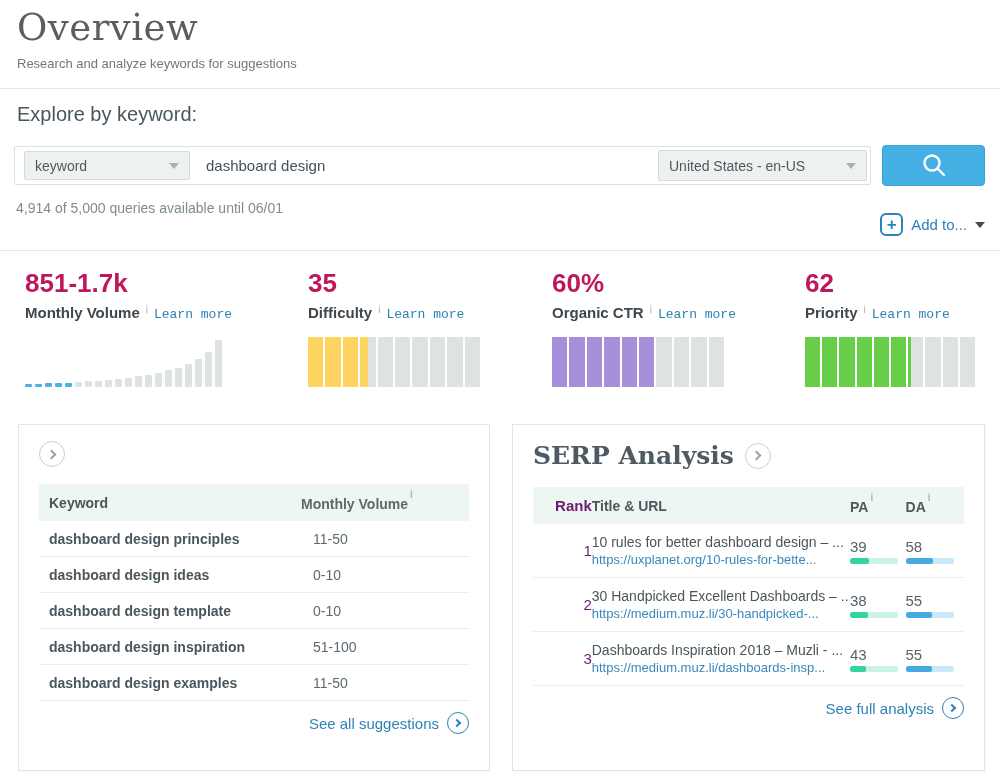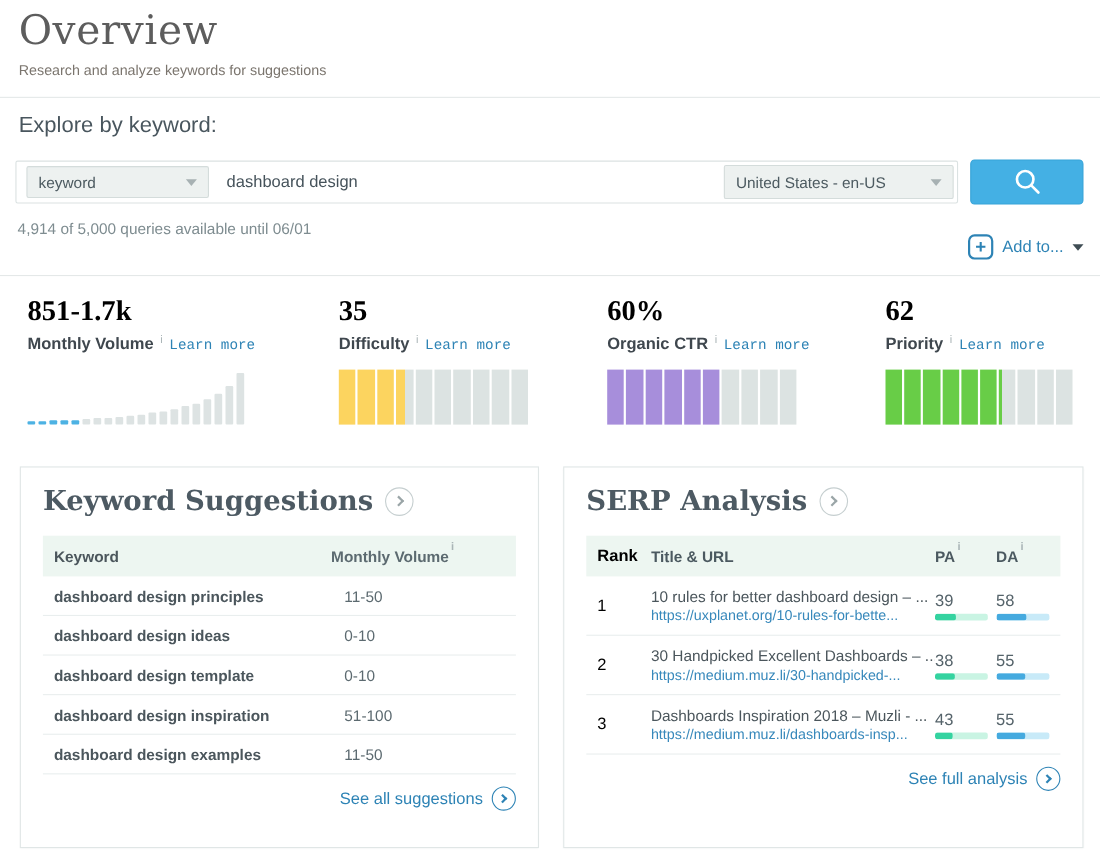--- a/index.html
+++ b/index.html
@@ -40,22 +40,22 @@
   .add-to-label { font-size:15px; color:#2d83b5; }
   .caret-down-dark { width:0; height:0; border-left:5px solid transparent; border-right:5px solid transparent;
                      border-top:6px solid #3f4d54; }
 
   
   .metric { position:absolute; top:268px; }
   .metric-0 { left:25px;  width:200px; }
   .metric-1 { left:308px; width:172px; }
   .metric-2 { left:552px; width:172px; }
   .metric-3 { left:805px; width:170px; }
-  .metric-value { font-family:Liberation Serif, serif; font-weight:bold; font-size:26px;
-                  color:#000000; line-height:30px; }
+  .metric-value { font-family:Liberation Sans, sans-serif; font-weight:bold; font-size:26px;
+                  color:#be185d; line-height:30px; }
   .metric-label-row { margin-top:6px; display:flex; align-items:baseline; gap:4px;
                       white-space:nowrap; }
   .metric-label { font-size:15px; font-weight:bold; color:#3f474e; }
   .info-i { font-size:10px; color:#a9b4b6; vertical-align:super; position:relative; top:-5px;
             margin:0 2px; cursor:pointer; }
   .learn-more { font-size:13px; color:#2d83b5; text-decoration:none; cursor:pointer;font-family:Liberation Mono, monospace; }
   .metric-chart { margin-top:13px; height:52px; display:flex; align-items:flex-end; }
   .metric-chart.hist { gap:3px; }
   .metric-chart.segs { gap:2px; }
   .hist-bar { width:7px; border-radius:1px; }
@@ -74,21 +74,21 @@
   .chev { width:7px; height:7px; border-top:2px solid currentColor; border-right:2px solid currentColor;
           transform:rotate(45deg); margin-right:2px; }
   .tbl { margin:17px 20px 0 20px; }
   .tbl-head { height:37px; background:#edf6f1; display:flex; align-items:center;
               padding-left:10px; font-size:14px; font-weight:bold; color:#4b5960; }
   .tbl-row { display:flex; align-items:center; padding-left:10px; border-bottom:1px solid #e9eeee; }
   .sug-row { height:36px; font-size:14px;gap:12px; }
   .col-kw { width:252px; font-weight:bold; color:#4b565c; }
   .col-vol { color:#5c6a70; }
   .serp-row { height:54px; font-size:14px; }
-  .col-rank { width:50px; color:#000000; font-size:15px; }
+  .col-rank { width:50px; color:#701a75; font-size:15px;text-align:right; }
   .col-title { width:265px; overflow:hidden; }
   .serp-title { color:#4b565c; white-space:nowrap; }
   .serp-url { color:#3788bb; font-size:13px; white-space:nowrap; margin-top:2px; cursor:pointer; }
   .col-pa { width:57px; } .col-da { width:60px; }
   .score { color:#55636a; font-size:15px; }
   .score-bar { width:48px; height:6px; border-radius:2px; margin-top:3px; overflow:hidden; }
   .score-bar .fill { height:100%; border-radius:2px; }
   .pa-bar { background:#c9f4e3; } .pa-bar .fill { background:#34d3a0; }
   .da-bar { background:#c8eaf8; } .da-bar .fill { background:#45aadf; }
   .see-link { display:flex; justify-content:flex-end; align-items:center; gap:8px;
@@ -225,21 +225,20 @@
         <div class="seg" style="background: rgb(104, 205, 71);"></div>
         <div class="seg" style="background: linear-gradient(to right, rgb(104, 205, 71) 20%, rgb(220, 227, 226) 20%);"></div>
         <div class="seg" style="background: rgb(220, 227, 226);"></div>
         <div class="seg" style="background: rgb(220, 227, 226);"></div>
         <div class="seg" style="background: rgb(220, 227, 226);"></div>
       </div>
   </div>
 
   <div class="panel panel-left">
     <div class="panel-title-row">
-      <span class="panel-title">Keyword Suggestions</span>
       <span class="circle-arrow">
           <span class="chev"></span>
         </span>
     </div>
     <div class="tbl">
       <div class="tbl-head">
         <span class="col-kw">Keyword</span>
         <span class="col-vol"><span>Monthly Volume</span><span class="info-i">i</span></span>
       </div>
       <div>

